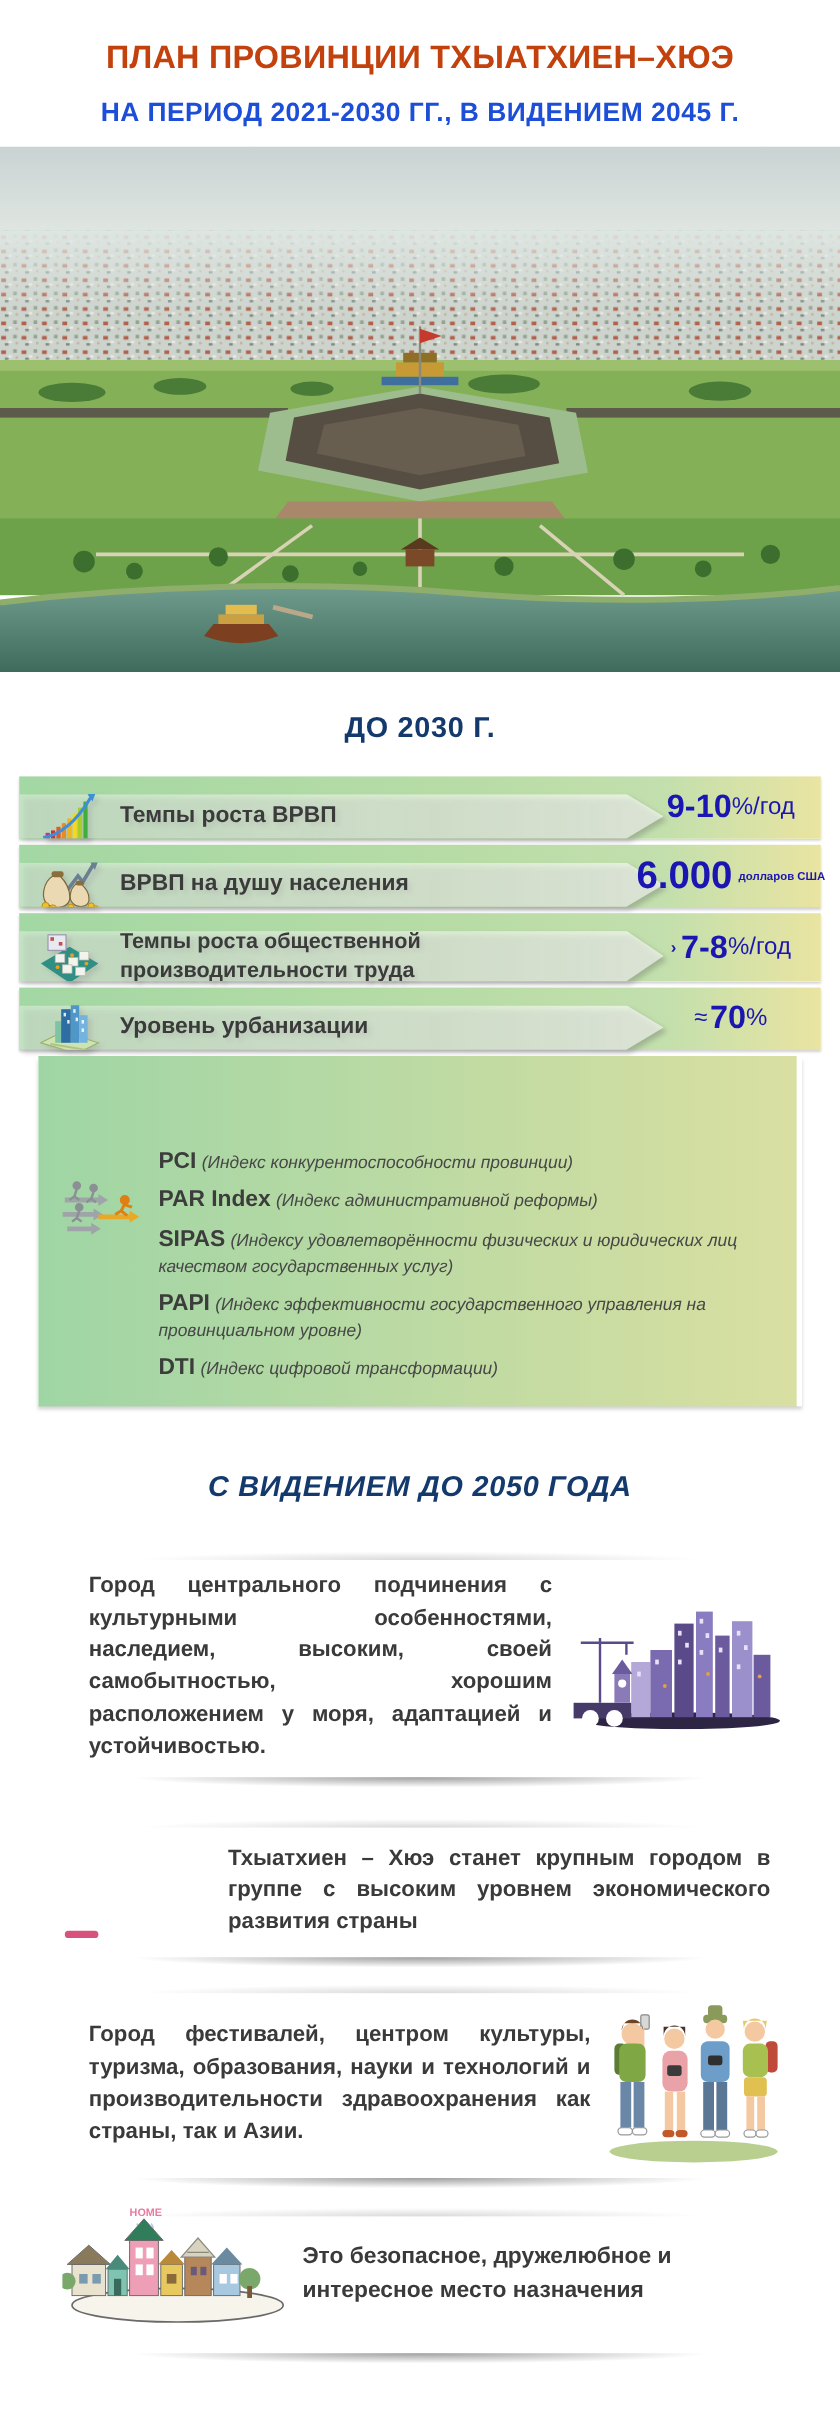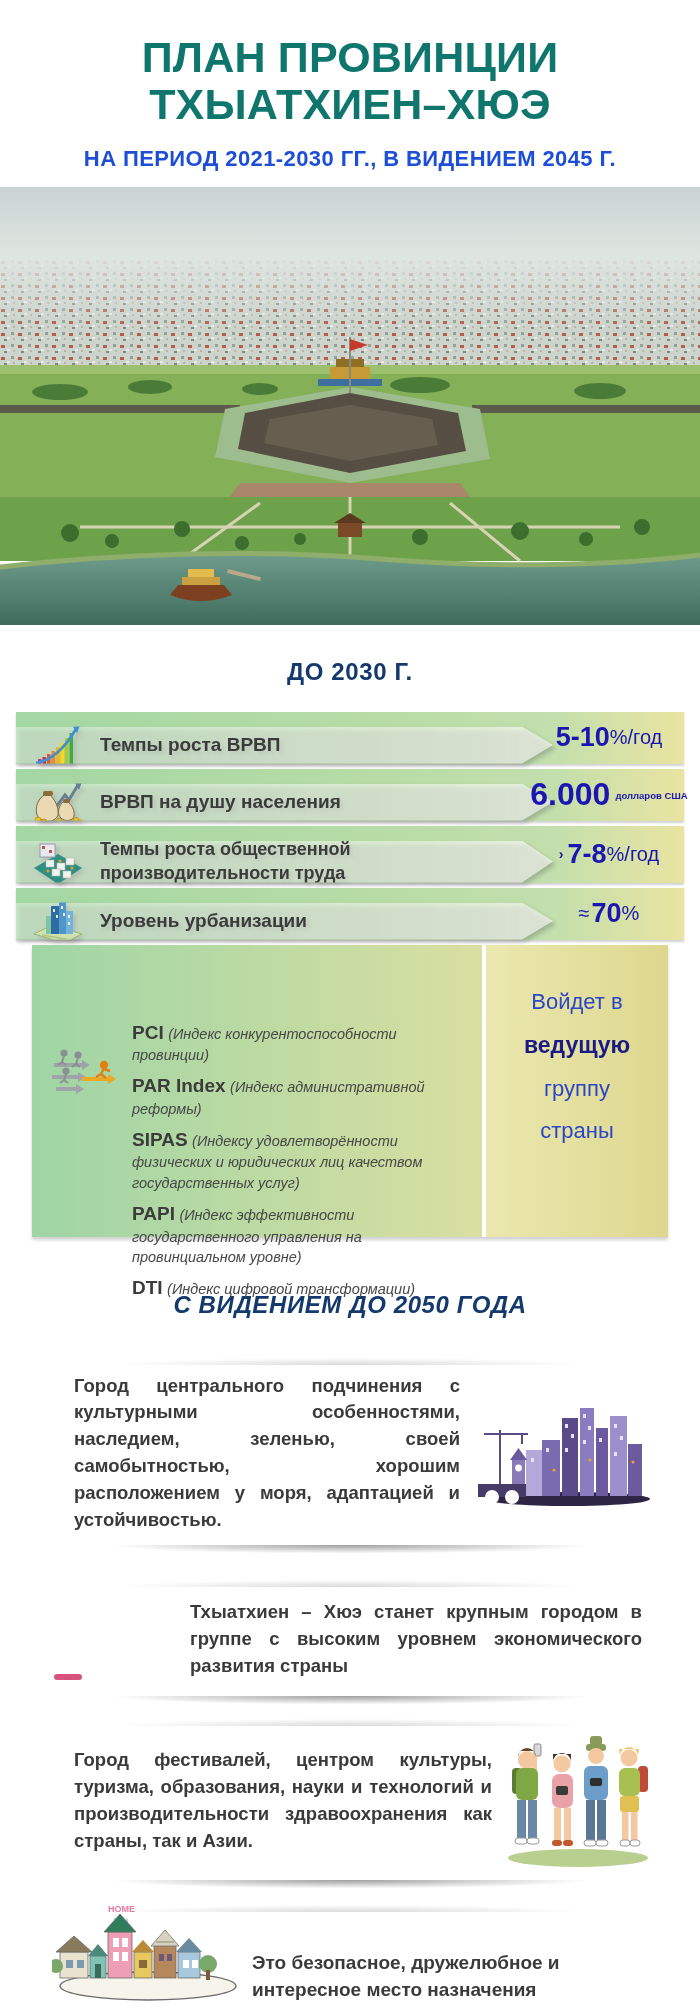--- a/index.html
+++ b/index.html
@@ -1,21 +1,21 @@
 <!DOCTYPE html>
 <html lang="ru"><head>
 <meta charset="utf-8">
 <style>
   html,body{margin:0;padding:0;background:#ffffff;}
   .page{width:700px;height:2009px;margin:0 auto;position:relative;overflow:hidden;
         background:#ffffff;font-family:"Liberation Sans",sans-serif;}
 
   
   .hdr{padding-top:34px;text-align:center;}
-  .hdr-title{font-size:43px;font-weight:800;color:#0f766e;letter-spacing:.2px;line-height:1.1;}
+  .hdr-title{font-size:27px;font-weight:800;color:#c2410c;letter-spacing:.2px;line-height:1.1;}
   .hdr-sub{margin-top:17px;font-size:22px;font-weight:600;color:#1d4ed8;letter-spacing:.4px;}
 
   
   .photo{margin-top:15px;height:438px;line-height:0;}
   .photo svg{width:100%;height:100%;}
 
   
   .sec-title{text-align:center;font-size:24px;font-weight:800;color:#143a6d;letter-spacing:.6px;}
   .sec-title.first{margin-top:33px;}
   .sec-title.second{margin-top:54px;font-style:italic;}
@@ -66,21 +66,21 @@
       background:radial-gradient(ellipse 55% 95% at 50% 0%,rgba(0,0,0,.38),rgba(0,0,0,0) 75%);}
   .v-text{font-size:18.5px;font-weight:700;color:#3a3a3a;line-height:1.45;text-align:justify;}
   .vcard1{margin-top:46px;display:flex;align-items:center;gap:10px;padding:8px 10px 12px 34px;}
   .vcard1 .v-text{flex:1;}
   .vcard1 .v-art{width:180px;flex:none;line-height:0;}
   .vcard2{margin-top:42px;padding:12px 18px 16px 150px;}
   .v-dash{position:absolute;left:14px;bottom:16px;width:28px;height:6px;border-radius:3px;background:#d7537d;}
   .vcard3{margin-top:30px;display:flex;align-items:center;gap:6px;padding:6px 4px 10px 34px;}
   .vcard3 .v-text{flex:1;}
   .vcard3 .v-art{width:158px;flex:none;line-height:0;margin-top:-10px;}
-  .vcard4{margin-top:32px;display:flex;align-items:flex-end;gap:8px;padding:4px 14px 12px 12px;}
+  .vcard4{margin-top:32px;display:flex;align-items:center;gap:8px;padding:4px 14px 22px 12px;}
   .vcard4 .v-art{width:192px;flex:none;line-height:0;margin-top:-16px;}
   .vcard4 .v-text{flex:1;font-size:19px;text-align:left;}
 
   
   .src{margin:52px auto 0;width:612px;text-align:center;font-size:17px;color:#6a5f5b;line-height:1.55;}
 </style>
 </head>
 <body>
 
 <div class="page">
@@ -186,21 +186,21 @@
                 <rect x="36.5" y="10" width="3.5" height="31" fill="#3fae3f"></rect>
               </g>
               <path d="M3 40 C16 38 30 28 43 6" stroke="#3f8fd4" stroke-width="2.6" fill="none"></path>
               <polygon points="40,4 47,2 44,10" fill="#3f8fd4"></polygon>
             </svg>
           </span>
           <span class="m-label-text">Темпы роста ВРВП</span>
         </div>
       </div>
       <span class="m-value">
-        <span class="v-big">5-10</span>
+        <span class="v-big">9-10</span>
           <span class="v-suf">%/год</span>
       </span>
     </div>
 
     <div class="m-row">
       <div class="m-label-wrap">
         <div class="m-label">
           <span class="m-icon">
             <svg width="52" height="46" viewBox="0 0 52 46">
               <polyline points="24,28 33,16 37,21 46,6" stroke="#6b7f93" stroke-width="3" fill="none"></polyline>
@@ -326,33 +326,27 @@
         </svg>
       </span>
       <div class="ind-left">
         <p class="ind-line"><span class="ind-code">PCI</span> <span class="ind-desc">(Индекс конкурентоспособности провинции)</span></p>
         <p class="ind-line"><span class="ind-code">PAR Index</span> <span class="ind-desc">(Индекс административной реформы)</span></p>
         <p class="ind-line"><span class="ind-code">SIPAS</span> <span class="ind-desc">(Индексу удовлетворённости физических и юридических лиц качеством государственных услуг)</span></p>
         <p class="ind-line"><span class="ind-code">PAPI</span> <span class="ind-desc">(Индекс эффективности государственного управления на провинциальном уровне)</span></p>
         <p class="ind-line"><span class="ind-code">DTI</span> <span class="ind-desc">(Индекс цифровой трансформации)</span></p>
       </div>
       <div class="ind-divider"></div>
-      <div class="ind-right">
-        <div class="res-line">Войдет в</div>
-        <div class="res-line bold">ведущую</div>
-        <div class="res-line">группу</div>
-        <div class="res-line">страны</div>
-      </div>
     </div>
   </div>
 
   <div class="sec-title second">С ВИДЕНИЕМ ДО 2050 ГОДА</div>
 
   <div class="vcard vcard1">
-    <div class="v-text">Город центрального подчинения с культурными особенностями, наследием, зеленью, своей самобытностью, хорошим расположением у моря, адаптацией и устойчивостью.</div>
+    <div class="v-text">Город центрального подчинения с культурными особенностями, наследием, высоким, своей самобытностью, хорошим расположением у моря, адаптацией и устойчивостью.</div>
     <span class="v-art">
       <svg width="180" height="106" viewBox="0 0 180 106">
         <ellipse cx="98" cy="99" rx="82" ry="7" fill="#2e2545"></ellipse>
         <g stroke="#5a4a8a" stroke-width="2">
           <line x1="30" y1="84" x2="30" y2="30"></line>
             <line x1="14" y1="34" x2="58" y2="34"></line>
             <line x1="52" y1="34" x2="52" y2="44"></line>
         </g>
         <rect x="56" y="50" width="16" height="46" fill="#b3a8d8"></rect>
         <rect x="72" y="40" width="18" height="56" fill="#7a6ab0"></rect>

